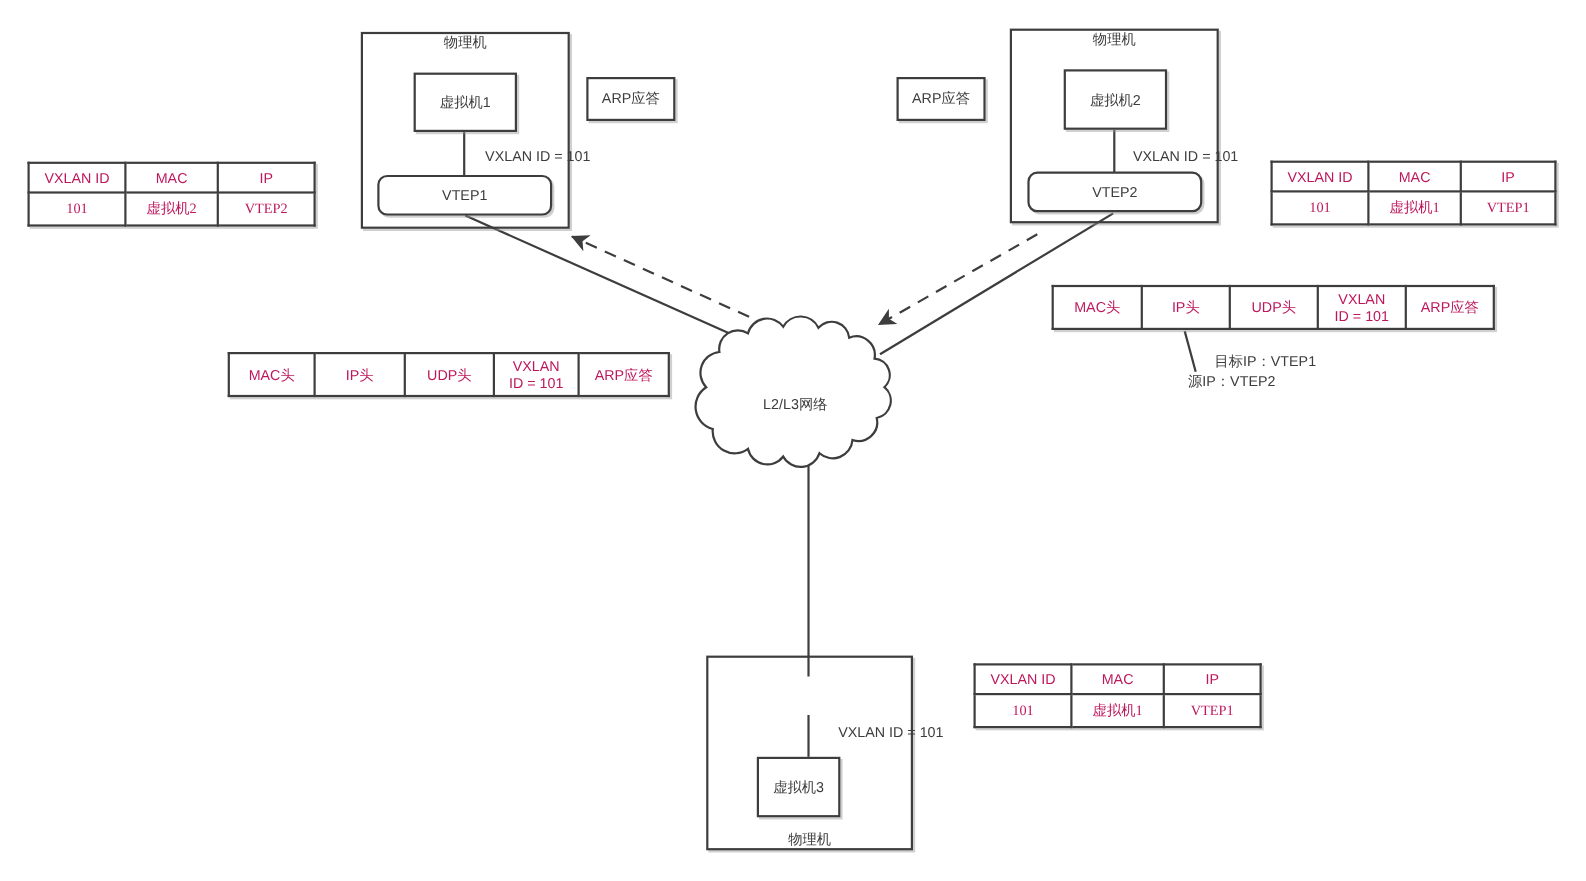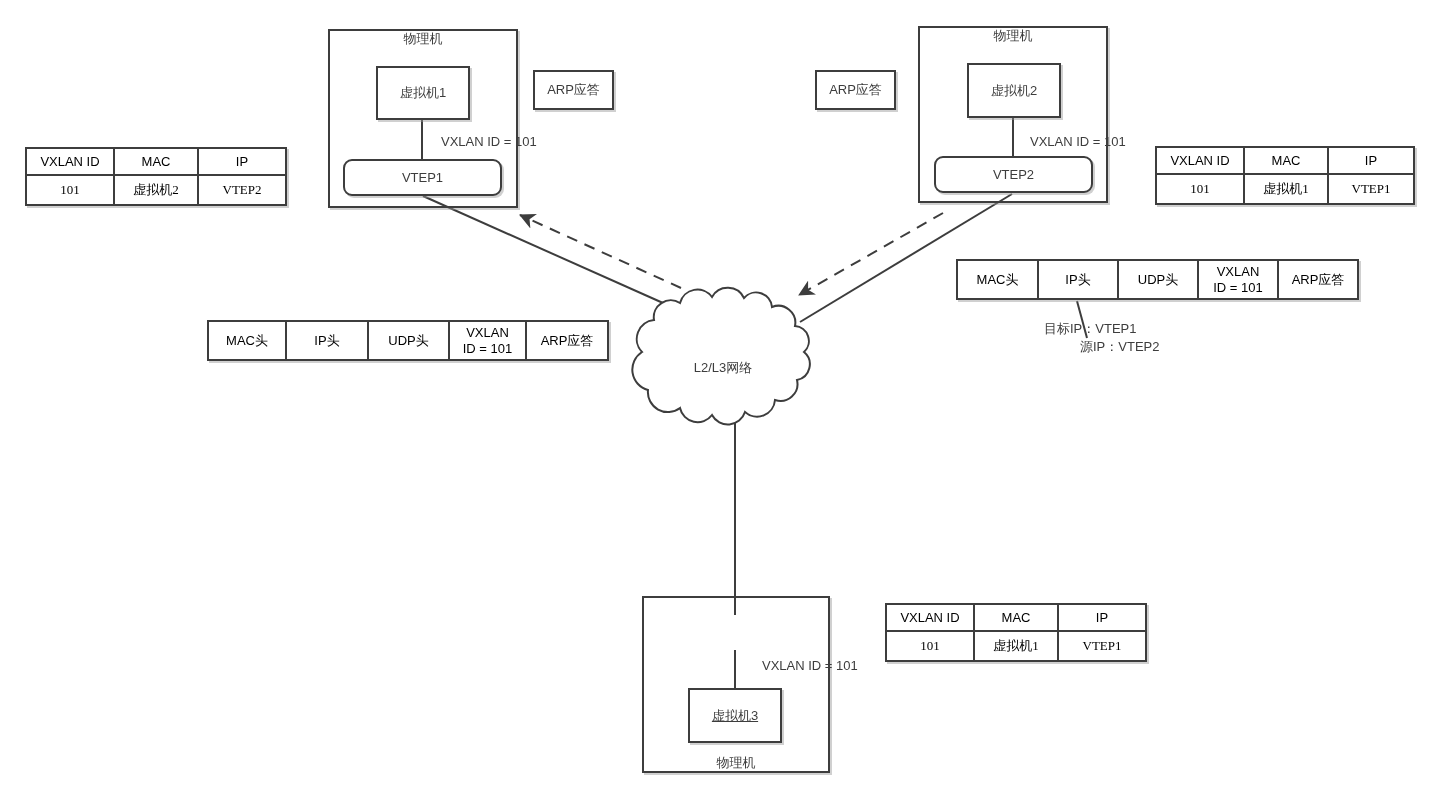--- a/index.html
+++ b/index.html
@@ -46,21 +46,21 @@
     box-shadow: 2px 2px 0 rgba(150,150,150,0.45);
     z-index: 2;
     table-layout: fixed;
   }
   table.map td, table.packet td {
     border: 2px solid #3d3d3d;
     text-align: center;
     vertical-align: middle;
     font-size: 13px;
     padding: 0 2px;
-    color: #000000;
+    color: #be185d;
   }
   table.map td.hdr { height: 25px; }
   table.map td.val { height: 28px; font-family: Liberation Serif, serif; }
   table.packet td { height: 37px; white-space: pre-line; line-height: 1.2; }
 </style>
 </head>
 <body>
 
 <div class="stage">
 
@@ -125,21 +125,21 @@
     <span>VTEP2</span>
   </div>
   <div class="abs txt" style="left:1030px; top:134px;">VXLAN ID = 101</div>
 
   <div class="abs node" style="left:815px; top:70px; width:81px; height:40px;">
     <span>ARP应答</span>
   </div>
 
   <div class="abs machine" style="left:642px; top:596px; width:188px; height:177px;"></div>
   <div class="abs txt center" style="left:642px; top:755px; width:188px;">物理机</div>
-  <div class="abs node" style="left:688px; top:688px; width:94px; height:55px;text-decoration:underline;">
+  <div class="abs node" style="left:688px; top:688px; width:76px; height:55px;">
     <span>虚拟机3</span>
   </div>
   <div class="abs txt" style="left:762px; top:658px;">VXLAN ID = 101</div>
 
   <div class="abs txt center" style="left:640px; top:360px; width:166px;">L2/L3网络</div>
 
   <table class="map" style="left:25px; top:147px; width:260px;">
     <colgroup>
         <col style="width:88px">
         <col style="width:84px">
@@ -232,16 +232,16 @@
       <td>MAC头</td>
       <td>IP头</td>
       <td>UDP头</td>
       <td>VXLAN
 ID = 101</td>
       <td>ARP应答</td>
     </tr>
   </tbody>
     </table>
 
-  <div class="abs txt" style="left:1044px; top:321px;">目标IP：VTEP1</div>
+  <div class="abs txt" style="left:1104px; top:321px;">目标IP：VTEP1</div>
   <div class="abs txt" style="left:1080px; top:339px;">源IP：VTEP2</div>
 
 </div>
 
 </body></html>

